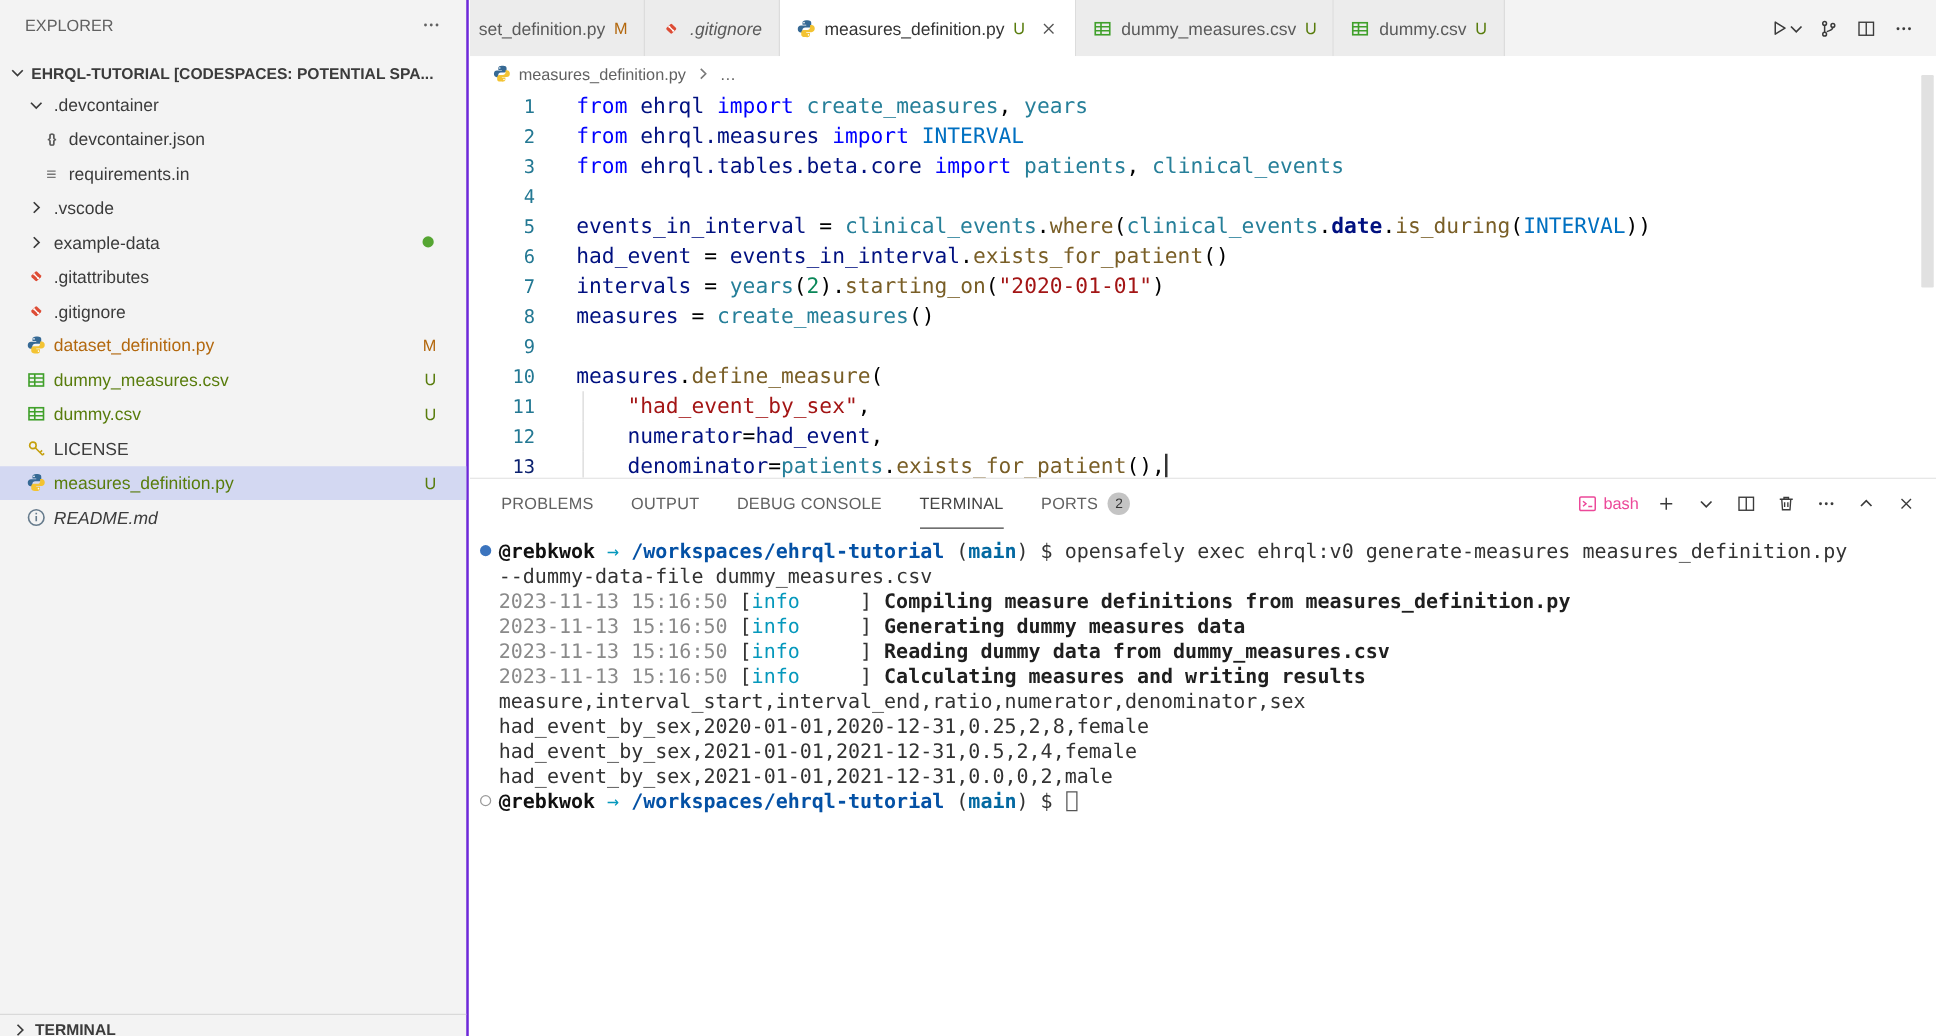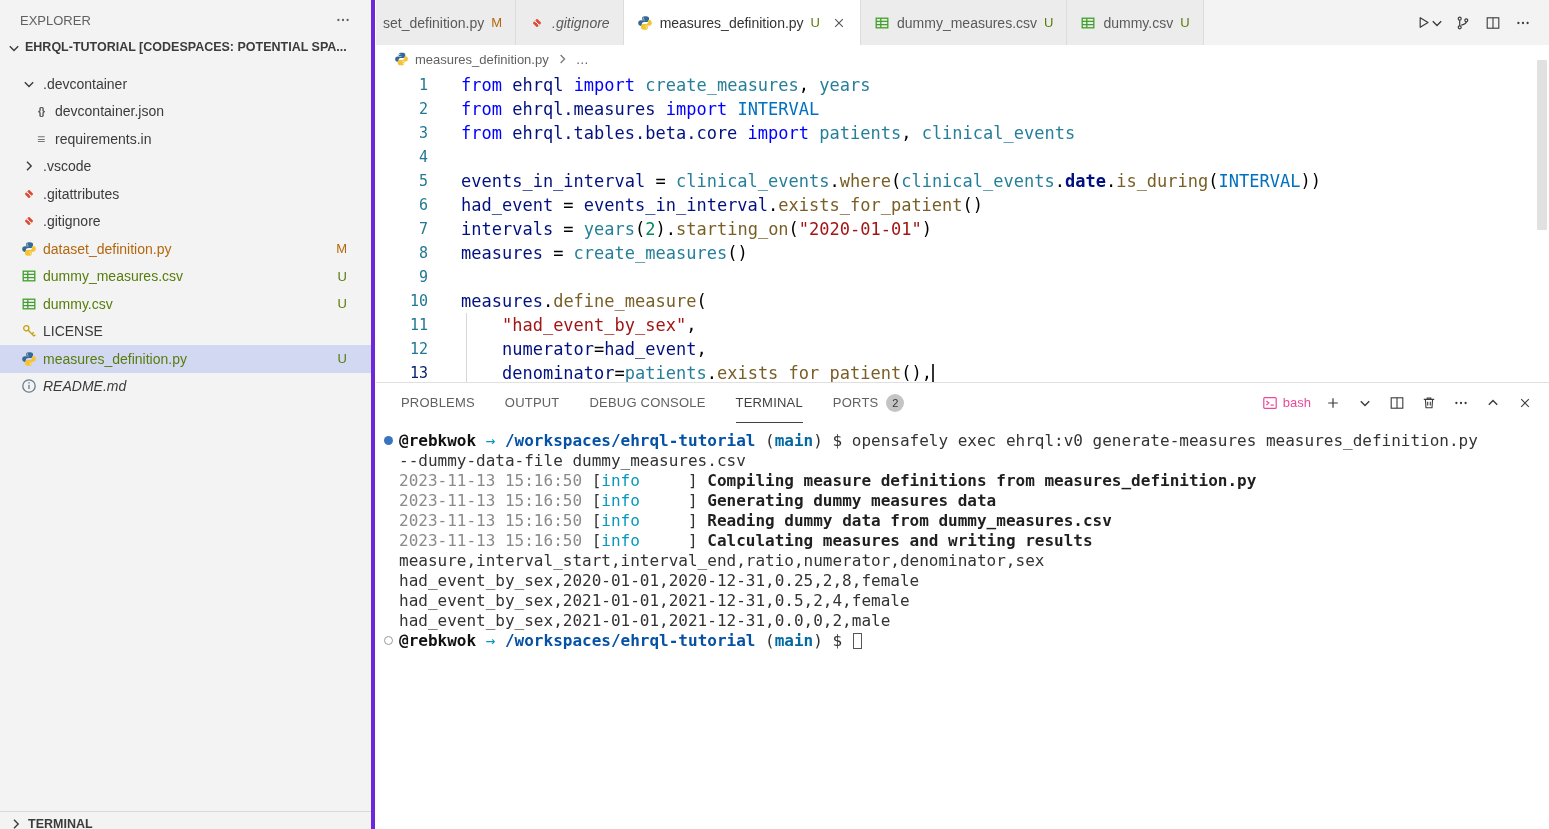--- a/index.html
+++ b/index.html
@@ -2,23 +2,23 @@
 <html><head>
 <meta charset="utf-8">
 <style>
   *{margin:0;padding:0;box-sizing:border-box}
   html,body{width:1549px;height:829px;overflow:hidden}
   body{font-family:"Liberation Sans","DejaVu Sans",sans-serif;background:#fff;color:#3b3b3b;position:relative;font-size:14px}
   .icon{display:inline-flex;width:16px;height:16px;align-items:center;justify-content:center;flex:none}
   .icon svg{display:block}
 
   
-  .sidebar{position:absolute;left:0;top:0;width:375px;height:829px;background:#f3f3f3;border-right:4px solid #6d28d9;display:flex;flex-direction:column}
+  .sidebar{position:absolute;left:0;top:0;width:375px;height:829px;background:#f3f3f3;border-right:2px solid #6d28d9;display:flex;flex-direction:column}
   .sb-header{display:flex;align-items:center;justify-content:space-between;padding:0 20px;height:40px;font-size:13px;color:#616161;flex:none}
-  .sb-root{display:flex;align-items:flex-start;gap:3px;height:26px;font-size:12.5px;font-weight:700;color:#3b3b3b;padding-left:6px;white-space:nowrap;overflow:hidden;flex:none}
+  .sb-root{display:flex;align-items:flex-end;gap:3px;height:26px;font-size:12.5px;font-weight:700;color:#3b3b3b;padding-left:6px;white-space:nowrap;overflow:hidden;flex:none}
   .tree{padding-top:4px;flex:none}
   .tree-row{display:flex;align-items:center;height:27.5px;font-size:14px;color:#3b3b3b;cursor:pointer}
   .tree-row.selected{background:#d3d8f2}
   .tree-row .slot{width:18px;display:inline-flex;justify-content:center;flex:none}
   .tree-row .label{margin-left:5px;white-space:nowrap}
   .label.modified{color:#b3680e}
   .label.untracked{color:#587c0c}
   .badge{margin-left:auto;margin-right:24px;font-size:13px;flex:none}
   .badge.modified{color:#b3680e}
   .badge.untracked{color:#587c0c}
@@ -144,20 +144,31 @@
           <span class="icon i-chevron-right">
             <svg viewBox="0 0 16 16" width="16" height="16" fill="none" stroke="currentColor" stroke-width="1.4">
               <path d="M6 3.8 10.2 8 6 12.2"></path>
             </svg>
           </span>
         </span>
         <span class="label">.vscode</span>
       </div>
       <div class="tree-row" style="padding-left: 20px;">
         <span class="slot">
+          <span class="icon i-chevron-right">
+            <svg viewBox="0 0 16 16" width="16" height="16" fill="none" stroke="currentColor" stroke-width="1.4">
+              <path d="M6 3.8 10.2 8 6 12.2"></path>
+            </svg>
+          </span>
+        </span>
+        <span class="label">example-data</span>
+        <span class="change-dot"></span>
+      </div>
+      <div class="tree-row" style="padding-left: 20px;">
+        <span class="slot">
           <span class="icon i-git">
             <svg viewBox="0 0 16 16" width="16" height="16">
               <rect x="4.9" y="4.9" width="6.2" height="6.2" rx="1" transform="rotate(45 8 8)" fill="#dd4c35"></rect>
               <path d="M6.4 6.4l3.2 3.2" stroke="#fff" stroke-width="1"></path>
               <circle cx="6.4" cy="6.4" r=".85" fill="#fff"></circle>
               <circle cx="9.6" cy="9.6" r=".85" fill="#fff"></circle>
             </svg>
           </span>
         </span>
         <span class="label">.gitattributes</span>

